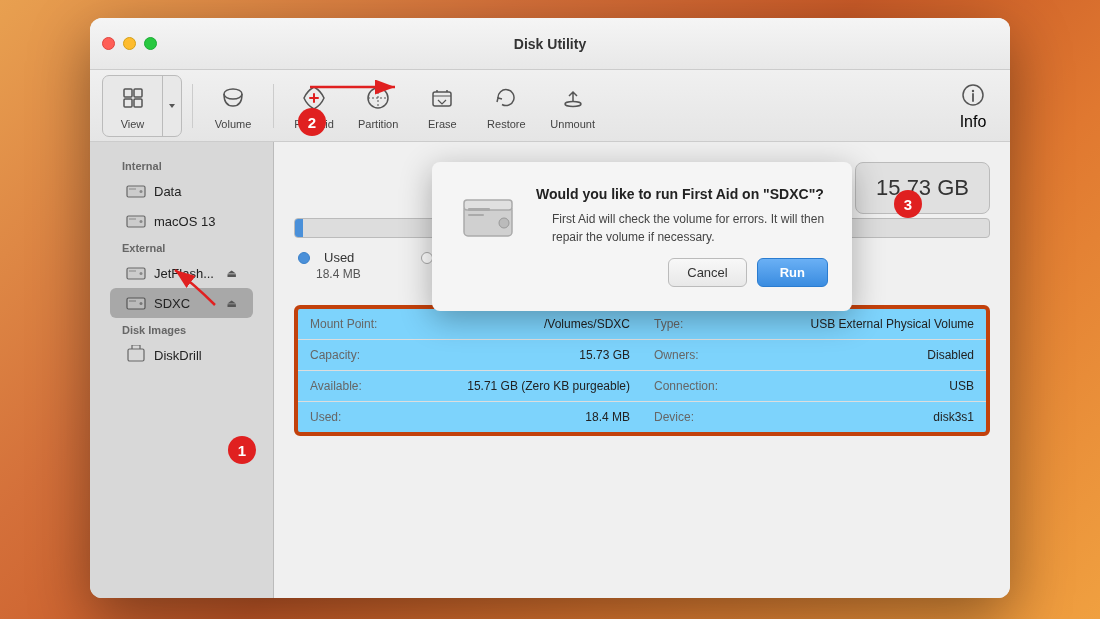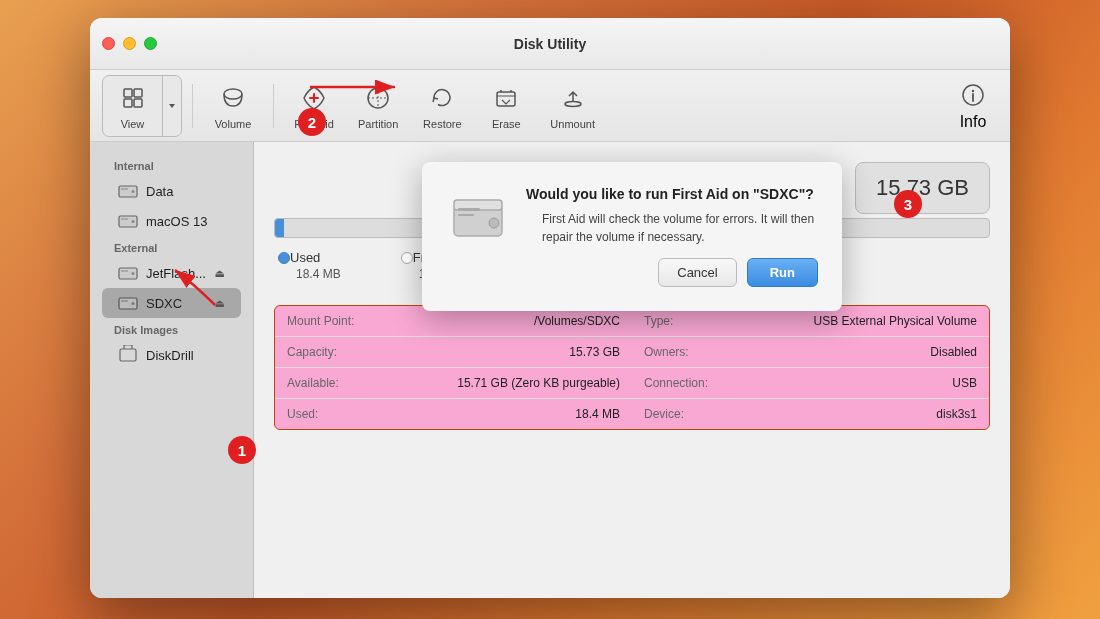--- a/index.html
+++ b/index.html
@@ -128,24 +128,24 @@
 
     
     .main-content {
       display: flex;
       flex: 1;
       overflow: hidden;
     }
 
     
     .sidebar {
-      width: 164px;
+      width: 184px;
       background: #d8d8d8;
       border-right: 1px solid #bbb;
-      padding: 12px 8px;
+      padding: 12px 16px;
       flex-shrink: 0;
       overflow-y: auto;
     }
     .sidebar-section-header {
       font-size: 11px;
       font-weight: 700;
       color: #666;
       padding: 6px 16px 4px;
       text-transform: none;
     }
@@ -225,44 +225,44 @@
       padding: 0 4px;
     }
     .legend-item {
       display: flex;
       flex-direction: column;
       gap: 2px;
     }
     .legend-label {
       display: flex;
       align-items: center;
-      gap: 0;
+      gap: 14px;
       font-size: 13px;
       font-weight: 500;
       color: #333;
     }
     .legend-dot {
       width: 12px;
       height: 12px;
       border-radius: 50%;
       border: 1px solid #aaa;
     }
     .legend-dot.blue { background: #4a90d9; border-color: #3a80c9; }
     .legend-dot.white { background: #fff; }
     .legend-value {
       font-size: 12px;
       color: #555;
       padding-left: 18px;
     }
 
     .info-table {
       margin-top: 24px;
-      border: 1px solid #c2410c;
+      border: 4px solid #c2410c;
       border-radius: 6px;
-      background: #f9a8d4;
+      background: #7dd3fc;
       overflow: hidden;
     }
     .info-row {
       display: grid;
       grid-template-columns: 140px 1fr 140px 1fr;
       border-bottom: 1px solid #ddd;
       font-size: 12px;
     }
     .info-row:last-child { border-bottom: none; }
     .info-label {
@@ -432,38 +432,38 @@
           <circle cx="14" cy="14" r="10" stroke="#555" stroke-width="1.5" fill="none"></circle>
           <path d="M14 4 L14 24 M4 14 L24 14" stroke="#555" stroke-width="1" stroke-dasharray="2,2"></path>
         </svg>
       </div>
       <span class="btn-label">Partition</span>
     </div>
 
     <div class="toolbar-btn">
       <div class="icon-wrap">
         <svg width="28" height="28" viewBox="0 0 28 28" fill="none">
-          <path d="M6 14 A8 8 0 1 1 10 20.5" stroke="#555" stroke-width="1.5" fill="none"></path>
-          <polyline points="5,18 6,14 10,15" stroke="#555" stroke-width="1.5" fill="none"></polyline>
-        </svg>
-      </div>
-      <span class="btn-label">Restore</span>
-    </div>
-
-    <div class="toolbar-btn">
-      <div class="icon-wrap">
-        <svg width="28" height="28" viewBox="0 0 28 28" fill="none">
           <rect x="5" y="8" width="18" height="14" rx="2" stroke="#555" stroke-width="1.5"></rect>
           <line x1="5" y1="12" x2="23" y2="12" stroke="#555" stroke-width="1"></line>
           <line x1="9" y1="8" x2="9" y2="6" stroke="#555" stroke-width="1.5"></line>
           <line x1="19" y1="8" x2="19" y2="6" stroke="#555" stroke-width="1.5"></line>
           <path d="M10 16 L14 20 L18 16" stroke="#555" stroke-width="1.2" fill="none"></path>
         </svg>
       </div>
       <span class="btn-label">Erase</span>
+    </div>
+
+    <div class="toolbar-btn">
+      <div class="icon-wrap">
+        <svg width="28" height="28" viewBox="0 0 28 28" fill="none">
+          <path d="M6 14 A8 8 0 1 1 10 20.5" stroke="#555" stroke-width="1.5" fill="none"></path>
+          <polyline points="5,18 6,14 10,15" stroke="#555" stroke-width="1.5" fill="none"></polyline>
+        </svg>
+      </div>
+      <span class="btn-label">Restore</span>
     </div>
 
     <div class="toolbar-btn">
       <div class="icon-wrap">
         <svg width="28" height="28" viewBox="0 0 28 28" fill="none">
           <ellipse cx="14" cy="20" rx="8" ry="2.5" stroke="#555" stroke-width="1.5" fill="none"></ellipse>
           <path d="M14 8 L14 18 M10 12 L14 8 L18 12" stroke="#555" stroke-width="1.5" fill="none"></path>
         </svg>
       </div>
       <span class="btn-label">Unmount</span>

